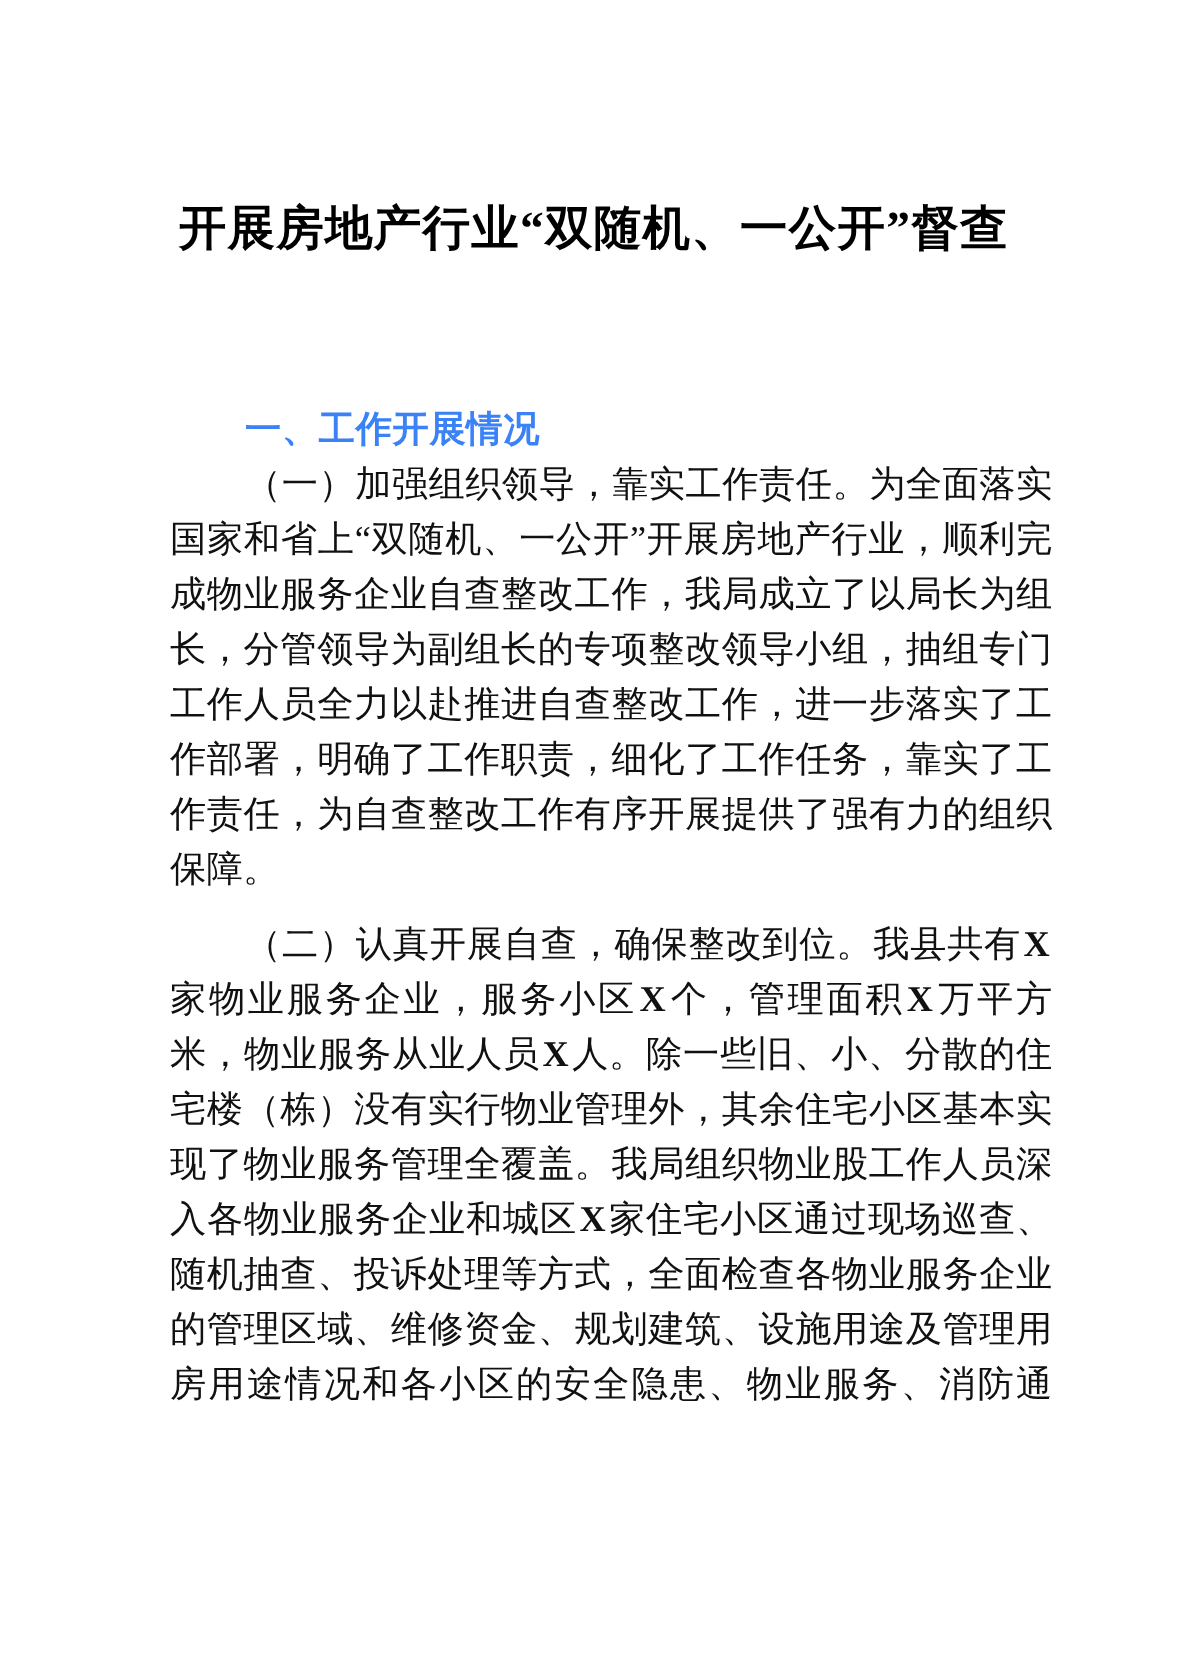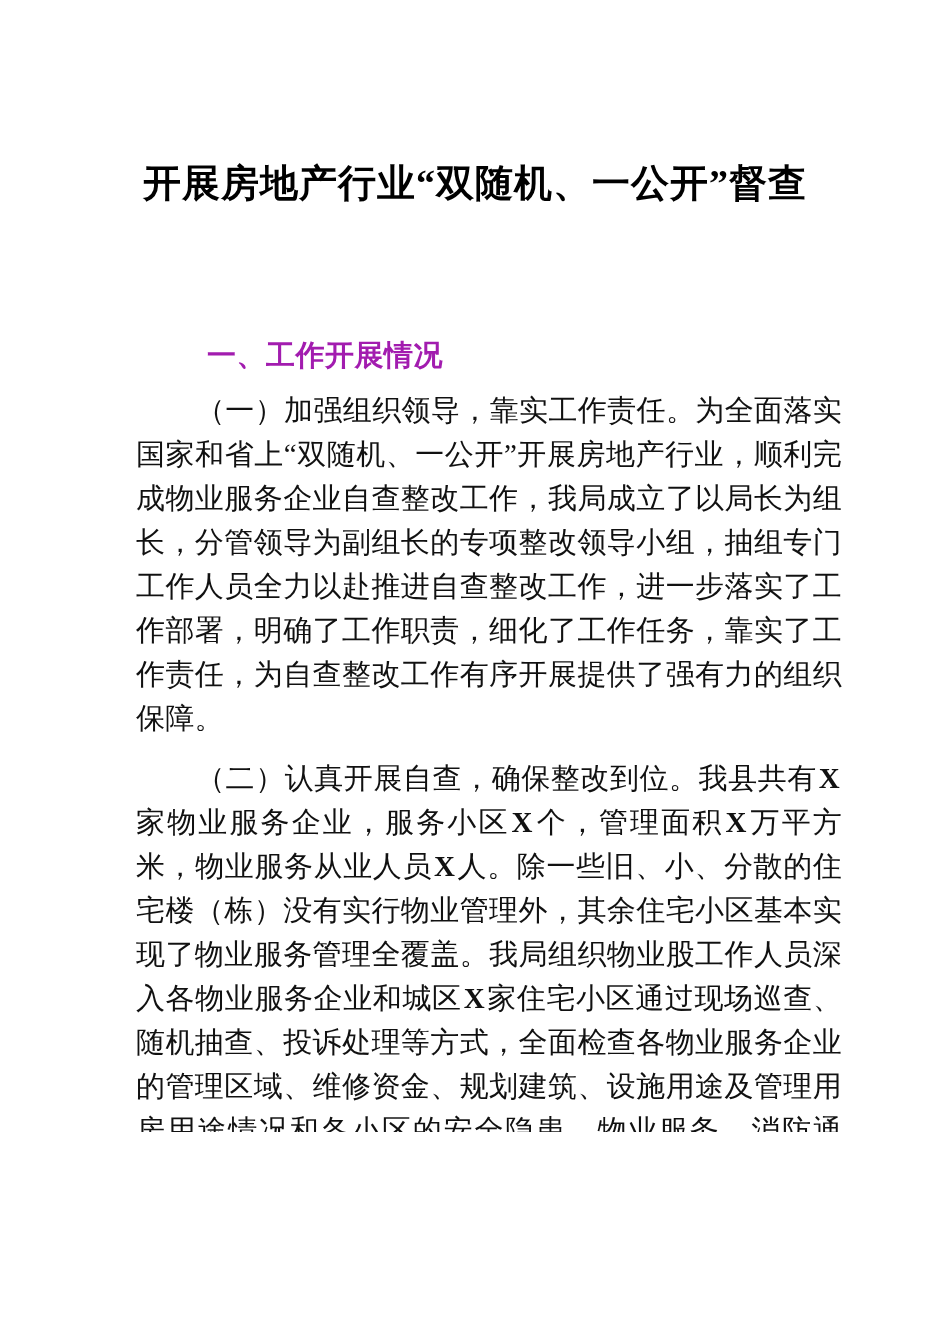--- a/index.html
+++ b/index.html
@@ -57,28 +57,28 @@
     letter-spacing: 0.2px;
     color: #111111;
   }
 
   .para + .para {
     margin-top: 16px;
   }
 
   
   .heading {
-    margin: 11px;
+    margin: 0;
     font-family: "Liberation Sans", "DejaVu Sans", sans-serif;
     font-weight: 700;
     font-size: 29px;
     line-height: 44px;
     text-indent: 60px;
     letter-spacing: 0.5px;
-    color: #a21caf;
+    color: #3b82f6;
   }
 
   
   .lat {
     font-family: "Liberation Serif", "DejaVu Serif", serif;
     font-weight: 700;
     padding: 0 2px;
   }
 </style>
 </head>

